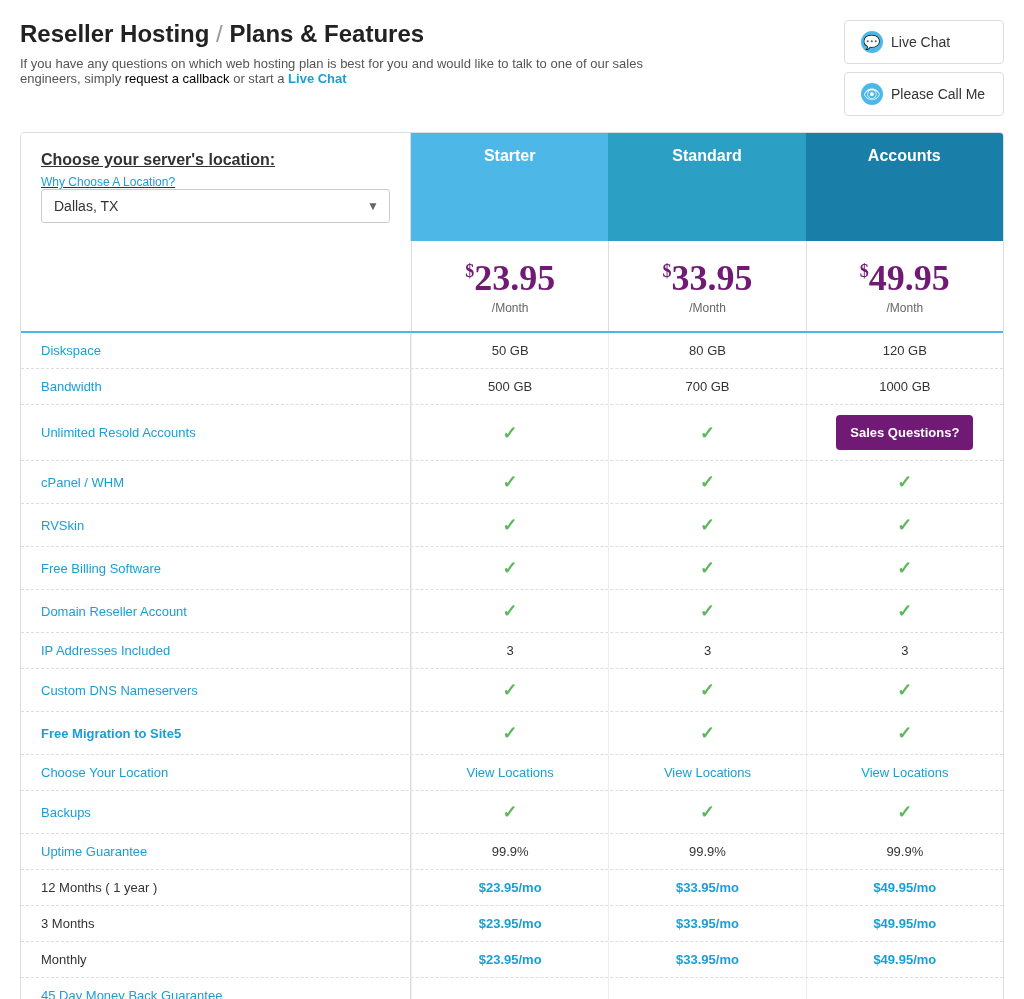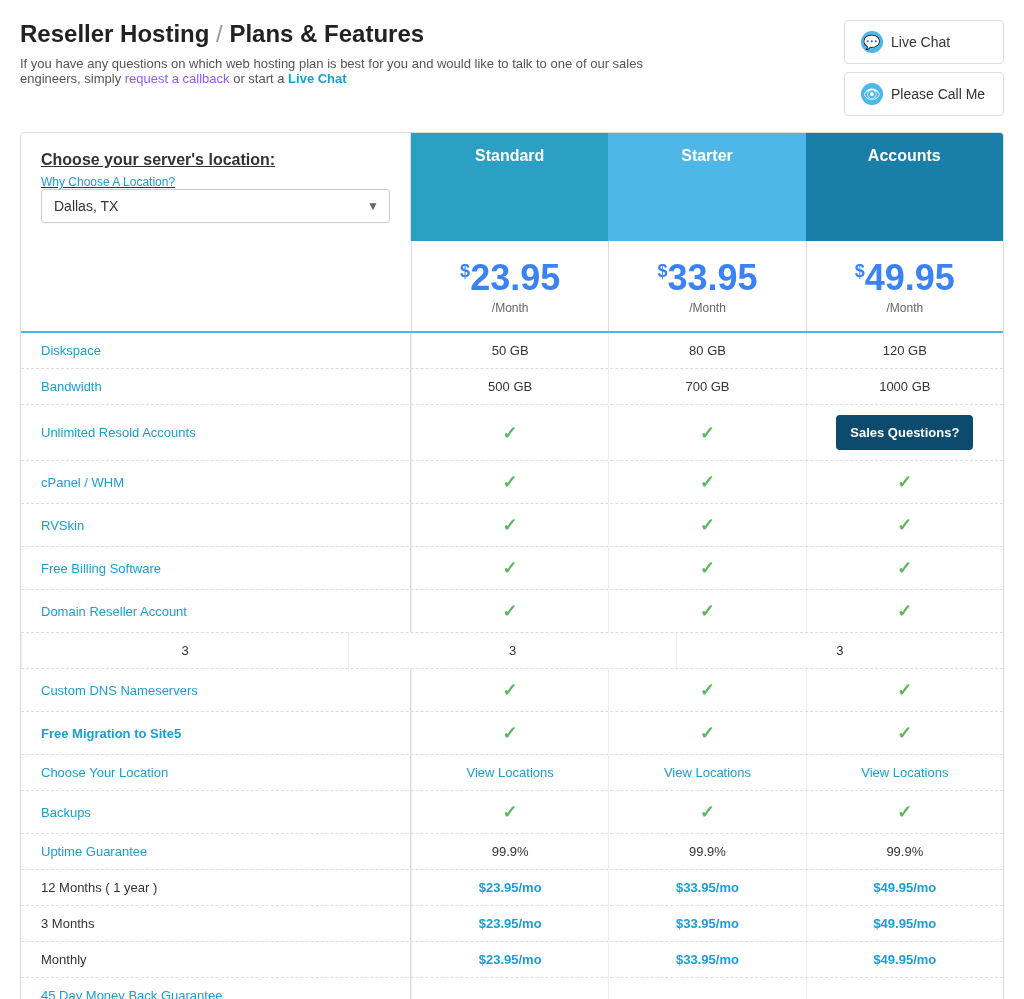--- a/index.html
+++ b/index.html
@@ -2,21 +2,21 @@
 <html><head>
   <meta charset="utf-8">
   <style>
     * { box-sizing: border-box; margin: 0; padding: 0; }
     body { font-family: Arial, sans-serif; background: #f5f5f5; color: #333; font-size: 14px; }
     .page-wrapper { background: #fff; max-width: 1024px; margin: 0 auto; padding: 20px; }
     .header { display: flex; justify-content: space-between; align-items: flex-start; margin-bottom: 16px; }
     .header-left h1 { font-size: 24px; font-weight: bold; color: #222; }
     .header-left h1 span.slash { color: #999; font-weight: normal; }
     .header-left p { font-size: 13px; color: #555; margin-top: 8px; max-width: 650px; }
-    .header-left p a { color: #8b5cf6; text-decoration: none; }
+    .header-left p a { color: #000000; text-decoration: none; }
     .header-right { display: flex; flex-direction: column; gap: 8px; min-width: 160px; }
     .contact-btn { display: flex; align-items: center; gap: 8px; border: 1px solid #ddd; border-radius: 4px; padding: 10px 16px; background: #fff; cursor: pointer; font-size: 14px; color: #333; white-space: nowrap; }
     .contact-icon { width: 22px; height: 22px; border-radius: 50%; display: flex; align-items: center; justify-content: center; font-size: 14px; }
     .chat-icon { background: #4db8e8; color: #fff; }
     .call-icon { background: #4db8e8; color: #fff; }
 
     .plans-section { border: 1px solid #ddd; border-radius: 4px; overflow: hidden; margin-top: 10px; }
     .location-cell { width: 390px; min-width: 390px; padding: 18px 20px; background: #fff; border-right: 1px solid #ddd; }
     .location-cell h3 { font-size: 16px; font-weight: bold; color: #333; margin-bottom: 6px; }
     .location-cell a { font-size: 12px; color: #1a9ed4; text-decoration: none; display: block; }
@@ -27,35 +27,35 @@
     .plan-header-row { display: flex; }
     .plan-header-spacer { width: 390px; min-width: 390px; background: #fdba74; text-decoration: underline; }
     .plan-header { flex: 1; text-align: center; padding: 14px 10px; color: #fff; font-weight: bold; font-size: 16px; }
     .plan-starter-header { background: #4db8e8; }
     .plan-standard-header { background: #2b9fc4; }
     .plan-premier-header { background: #1a7fa8; }
 
     .price-row { display: flex; border-bottom: 2px solid #4db8e8; }
     .price-spacer { width: 390px; min-width: 390px; background: #fff; }
     .price-cell { flex: 1; text-align: center; padding: 16px 10px; border-left: 1px solid #ddd; }
-    .price-main { font-size: 36px; font-weight: bold; color: #3b82f6; }
+    .price-main { font-size: 36px; font-weight: bold; color: #701a75; font-family: Liberation Serif, serif; }
     .price-main sup { font-size: 18px; vertical-align: super; }
     .price-period { font-size: 12px; color: #666; margin-top: 2px; }
 
     .feature-row { display: flex; border-bottom: 1px dashed #ddd; }
     .feature-row:last-child { border-bottom: none; }
     .feature-label { width: 390px; min-width: 390px; padding: 10px 20px; color: #1a9ed4; text-decoration: none; display: flex; align-items: center; border-right: 1px solid #ddd; font-size: 13px; }
     .feature-label.bold-label { font-weight: bold; }
     .feature-label.plain-label { color: #333; }
     .feature-value { flex: 1; text-align: center; padding: 10px 5px; border-left: 1px solid #eee; display: flex; align-items: center; justify-content: center; font-size: 13px; color: #333; }
     .checkmark { color: #5cb85c; font-size: 18px; font-weight: bold; }
     .view-link { color: #1a9ed4; text-decoration: none; font-size: 13px; }
     .price-link { color: #1a9ed4; text-decoration: none; font-size: 13px; font-weight: bold; }
 
-    .sales-popup { background: #0c4a6e; color: #fff; padding: 10px 14px; border-radius: 4px; font-size: 13px; font-weight: bold; white-space: nowrap; }
+    .sales-popup { background: #701a75; color: #fff; padding: 10px 14px; border-radius: 4px; font-size: 13px; font-weight: bold; white-space: nowrap; }
   </style>
 </head>
 <body>
 
 <div class="page-wrapper">
 
   <div class="header">
     <div class="header-left">
       <h1>
         <span>Reseller Hosting</span>
@@ -93,22 +93,22 @@
             <select class="location-select">
               <option>Dallas, TX</option>
               <option>Chicago, IL</option>
               <option>Los Angeles, CA</option>
               <option>New York, NY</option>
             </select>
             <span class="select-arrow">▼</span>
           </div>
         </div>
       </div>
+      <div class="plan-header plan-starter-header">Starter</div>
       <div class="plan-header plan-standard-header">Standard</div>
-      <div class="plan-header plan-starter-header">Starter</div>
       <div class="plan-header plan-premier-header">Accounts</div>
     </div>
 
     <div class="price-row">
       <div class="price-spacer"></div>
       <div class="price-cell">
         <div class="price-main"><sup>$</sup><span>23.95</span></div>
         <div class="price-period">/Month</div>
       </div>
       <div class="price-cell">
@@ -188,20 +188,21 @@
             <span class="checkmark">✓</span>
           </div>
           <div class="feature-value">
             <span class="checkmark">✓</span>
           </div>
           <div class="feature-value">
             <span class="checkmark">✓</span>
           </div>
         </div>
         <div class="feature-row">
+          <a href="#" class="feature-label">IP Addresses Included</a>
           <div class="feature-value">3</div>
           <div class="feature-value">3</div>
           <div class="feature-value">3</div>
         </div>
         <div class="feature-row">
           <a href="#" class="feature-label">Custom DNS Nameservers</a>
           <div class="feature-value">
             <span class="checkmark">✓</span>
           </div>
           <div class="feature-value">

